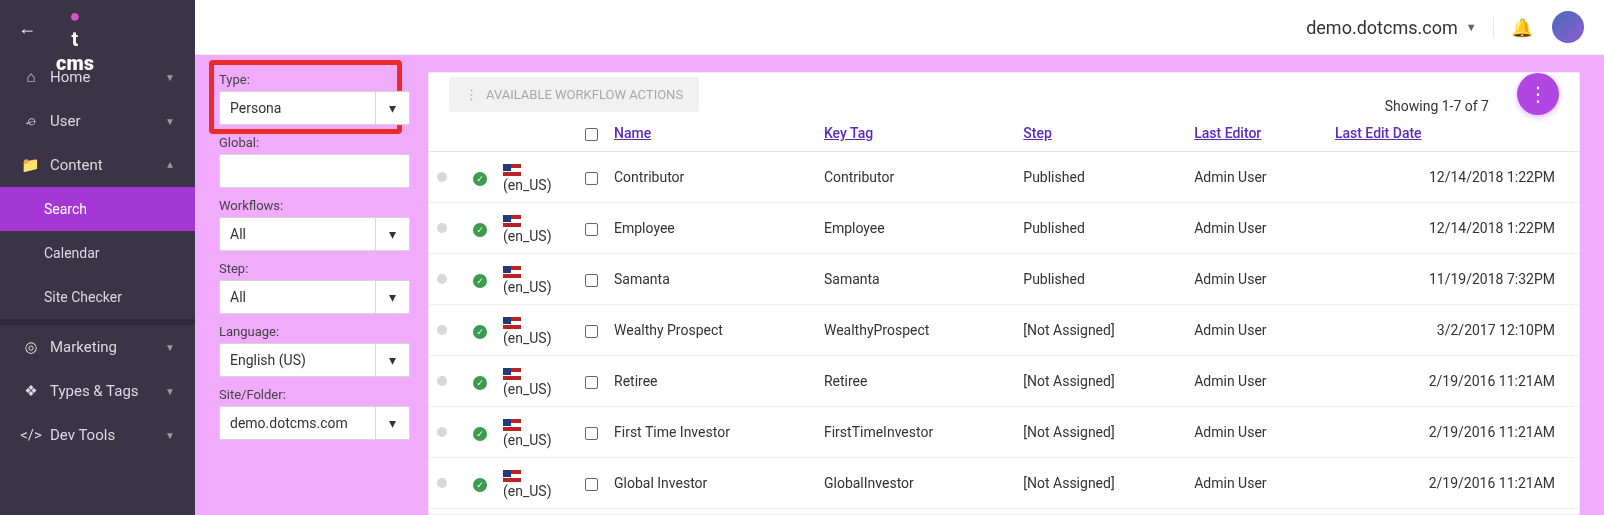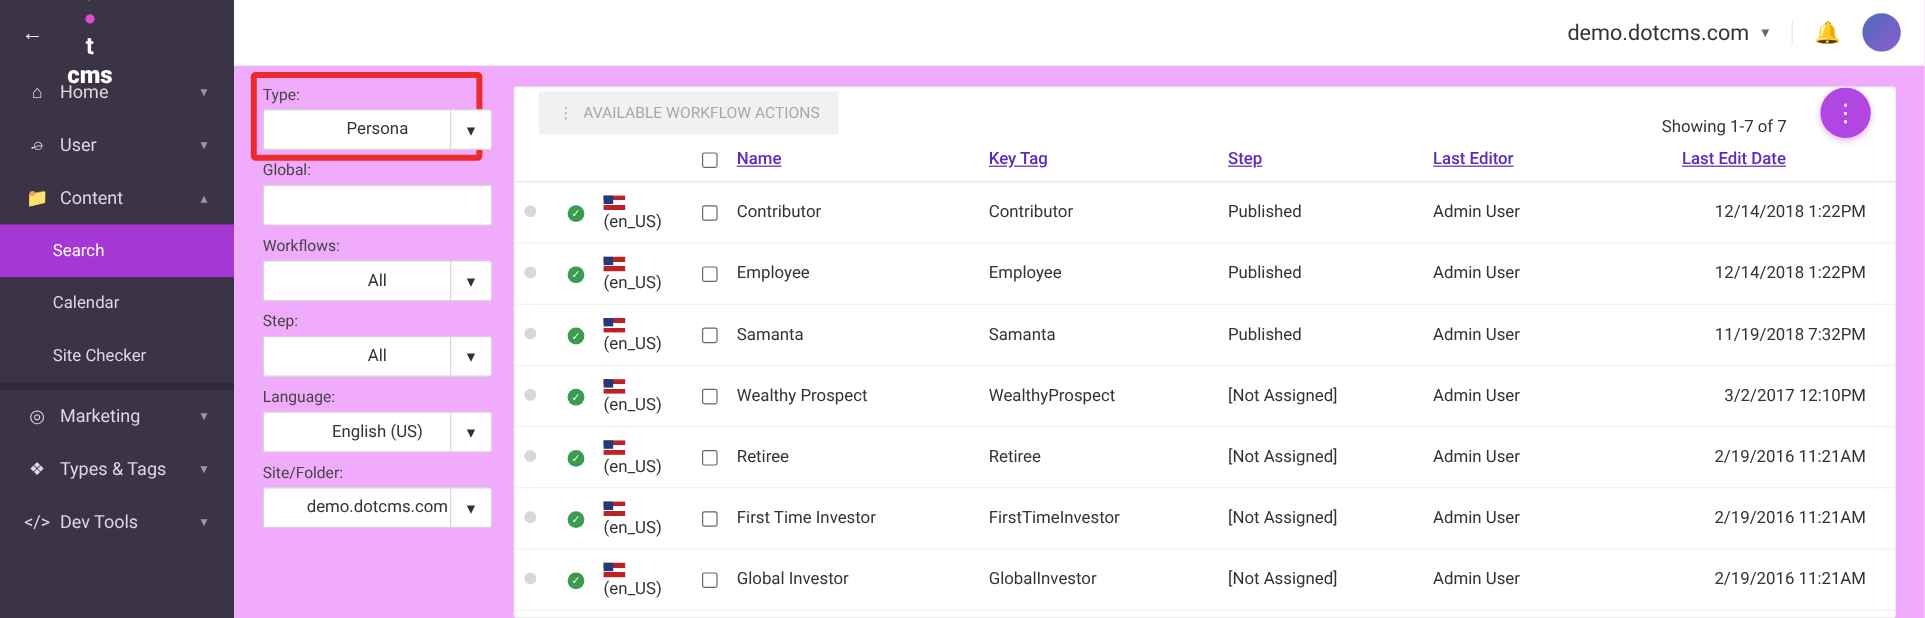--- a/index.html
+++ b/index.html
@@ -26,21 +26,21 @@
 .site-select { font-size: 18px; color: #333; display: flex; align-items: center; gap: 8px; padding-right: 16px; border-right: 1px solid #e6e6e6; }
 .bell { color: #888; font-size: 18px; }
 .avatar { width: 32px; height: 32px; border-radius: 50%; background: linear-gradient(135deg, #4b6cb7, #8e5bd4); }
 
 
 .main { margin-left: 0; padding-top: 72px; padding-left: 24px; padding-right: 24px; flex: 1; display: flex; gap: 18px; background: #f0abfc; overflow: hidden; }
 .filter-panel { width: 191px; flex-shrink: 0; position: relative; }
 .filter-group { margin-bottom: 10px; }
 .filter-label { font-size: 13px; color: #444; margin-bottom: 4px; display: block; }
 .filter-input, .filter-select { width: 100%; height: 34px; border: 1px solid #d6d6d6; background: #fff; border-radius: 2px; padding: 0 10px; font-size: 14px; color: #333; }
-.filter-select { display: flex; align-items: center; position: relative; justify-content: center; }
+.filter-select { display: flex; align-items: center; position: relative; }
 .filter-select .dd { position: absolute; right: 0; top: 0; bottom: 0; width: 34px; border-left: 1px solid #d6d6d6; display: flex; align-items: center; justify-content: center; }
 .hl-box { position: absolute; border: 5px solid #ee2b2b; border-radius: 4px; top: -12px; left: -10px; width: 193px; height: 74px; pointer-events: none; }
 
 
 .table-area { flex: 1; display: flex; flex-direction: column; background: #fff; border: 1px solid #eee; border-radius: 2px; overflow: hidden; }
 .table-toolbar { height: 56px; display: flex; align-items: center; padding: 0 20px; gap: 14px; }
 .wf-btn { background: #f1f1f1; color: #a8a8a8; padding: 10px 16px; border-radius: 2px; font-size: 13px; display: flex; align-items: center; gap: 8px; text-transform: uppercase; }
 .showing { margin-left: auto; color: #333; font-size: 14px; margin-top: 23px; }
 .fab { width: 42px; height: 42px; border-radius: 50%; background: #b146e3; color: #fff; display: flex; align-items: center; justify-content: center; font-size: 20px; margin-left: 14px; box-shadow: 0 2px 6px rgba(177,70,227,.4); }
 
@@ -177,21 +177,21 @@
         <thead>
           <tr>
             <th style="width:36px"></th>
             <th style="width:30px"></th>
             <th style="width:82px"></th>
             <th style="width:18px"><span class="chk"></span></th>
             <th><a>Name</a></th>
             <th><a>Key Tag</a></th>
             <th><a>Step</a></th>
             <th><a>Last Editor</a></th>
-            <th style="text-align:center;padding-right:24px"><a>Last Edit Date</a></th>
+            <th style="text-align:left;padding-right:24px"><a>Last Edit Date</a></th>
           </tr>
         </thead>
         <tbody id="tbody">
             <tr>
               <td><span class="status-dot dot-grey"></span></td>
               <td><span class="dot-green">✓</span></td>
               <td><span class="flag"></span><span>(en_US)</span></td>
               <td><span class="chk"></span></td>
               <td>Contributor</td>
               <td>Contributor</td>

